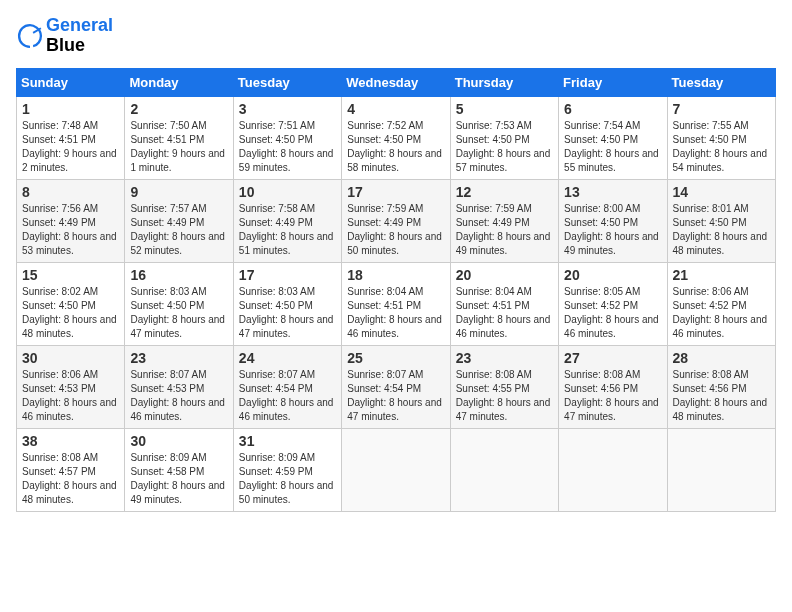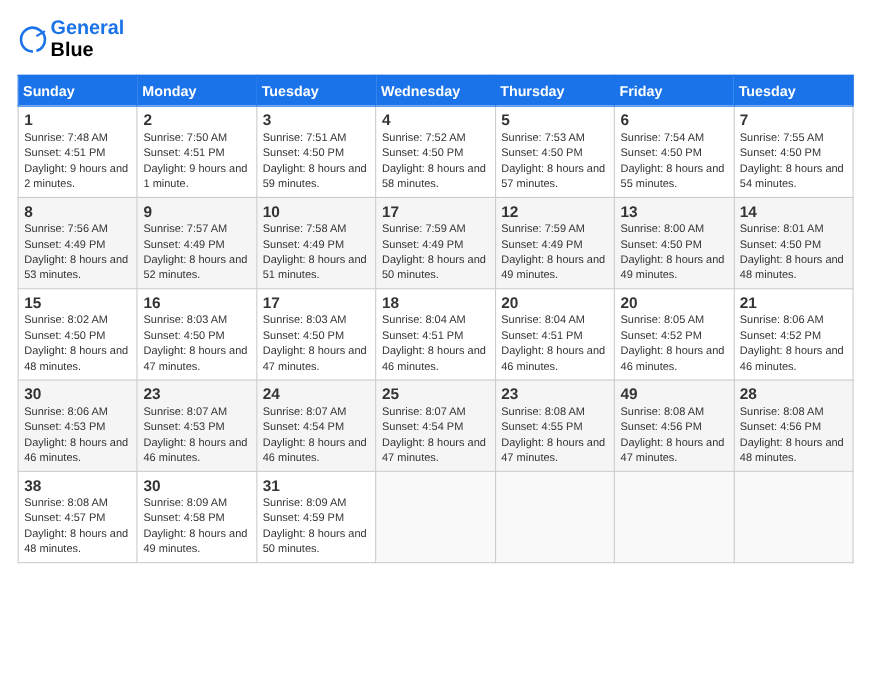--- a/index.html
+++ b/index.html
@@ -229,21 +229,21 @@
         </td>
         <td>
           <span class="day-number">25</span>
           <div class="day-info">Sunrise: 8:07 AM<br>Sunset: 4:54 PM<br>Daylight: 8 hours and 47 minutes.</div>
         </td>
         <td>
           <span class="day-number">23</span>
           <div class="day-info">Sunrise: 8:08 AM<br>Sunset: 4:55 PM<br>Daylight: 8 hours and 47 minutes.</div>
         </td>
         <td>
-          <span class="day-number">49</span>
+          <span class="day-number">27</span>
           <div class="day-info">Sunrise: 8:08 AM<br>Sunset: 4:56 PM<br>Daylight: 8 hours and 47 minutes.</div>
         </td>
         <td>
           <span class="day-number">28</span>
           <div class="day-info">Sunrise: 8:08 AM<br>Sunset: 4:56 PM<br>Daylight: 8 hours and 48 minutes.</div>
         </td>
       </tr>
       <tr>
         <td>
           <span class="day-number">38</span>

